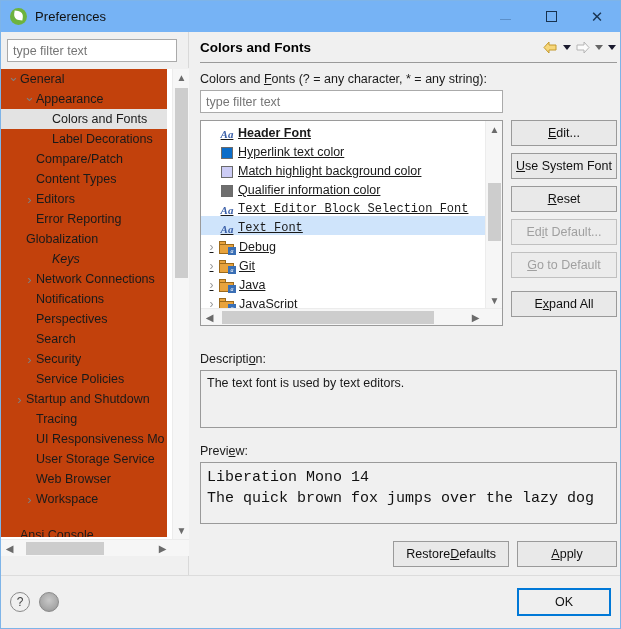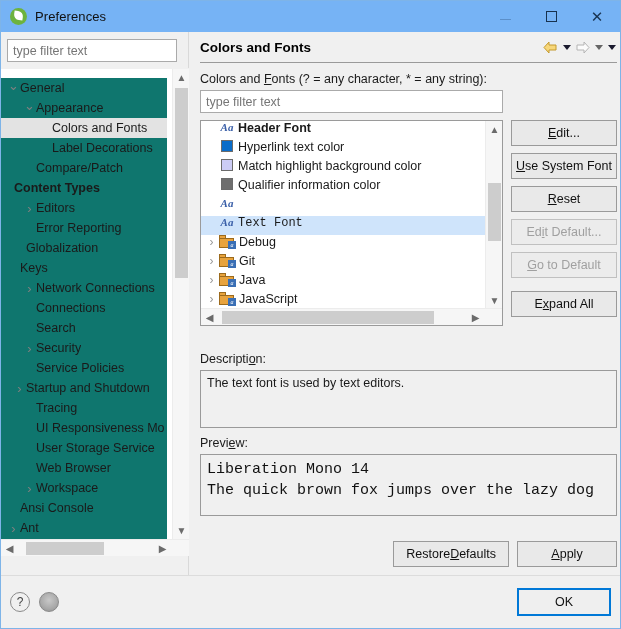--- a/index.html
+++ b/index.html
@@ -92,23 +92,23 @@
   #tree-wrap {
     position: relative;
     width: 188px;
     height: 488px;
     background: #fff;
     border-top: 1px solid #f0f0f0;
     overflow: hidden;
   }
   #tree-scroll-area {
     position: absolute;
-    left: 0; top: 9px;
+    left: 0; top: 0;
     width: 166px; height: 468px;
-    background: #0f766e;
+    background: #c2410c;
     overflow: hidden;
   }
   .tree-row {
     height: 20px;
     display: flex;
     align-items: center;
     white-space: nowrap;
     font-size: 12.5px;
     padding-right: 2px;
   }
@@ -207,24 +207,25 @@
     overflow: hidden;
     flex: none;
   }
   #cf-tree-inner {
     position: absolute; left: 0; top: 0;
     width: 285px; height: 188px;
     overflow: hidden;
   }
   .cf-row {
     height: 19px;
-    display: flex; align-items: flex-start;
+    display: flex; align-items: flex-end;
     white-space: nowrap;
     padding-left: 3px;
     font-size: 12.5px;
+    text-decoration: underline;
   }
   .cf-row.sel-blue { background: #cfe4fb; }
   .cf-tw {
     width: 15px; flex: none; text-align: center;
     color: #9a9a9a; font-size: 12px;
   }
   .aa-icon {
     width: 16px; flex: none;
     font-family: "Liberation Serif", serif;
     font-style: italic;
@@ -291,21 +292,21 @@
   u { text-underline-offset: 1px; }
 
   #desc-label { margin-top: 26px; }
   #desc-box {
     width: 417px; height: 58px;
     border: 1px solid #9a9a9a;
     background: #f0f0f0;
     padding: 5px 6px;
     font-size: 12.5px;
   }
-  #prev-label { margin-top: 8px; }
+  #prev-label { margin-top: 16px; }
   #prev-box {
     width: 417px; height: 62px;
     border: 1px solid #9a9a9a;
     background: #f0f0f0;
     overflow: hidden;
     padding: 4px 0 0 6px;
   }
   #prev-box div {
     font-family: "Liberation Mono", monospace;
     font-size: 15px;
@@ -404,47 +405,51 @@
               <span class="tree-label">Colors and Fonts</span>
             </div>
             <div class="tree-row" style="padding-left: 38px;">
               <span class="tw"></span>
               <span class="tree-label">Label Decorations</span>
             </div>
             <div class="tree-row" style="padding-left: 22px;">
               <span class="tw"></span>
               <span class="tree-label">Compare/Patch</span>
             </div>
-            <div class="tree-row" style=" font-weight: bold;">
+            <div class="tree-row" style="padding-left: 22px;">
               <span class="tw"></span>
               <span class="tree-label">Content Types</span>
             </div>
             <div class="tree-row" style="padding-left: 22px;">
               <span class="tw closed"></span>
               <span class="tree-label">Editors</span>
             </div>
             <div class="tree-row" style="padding-left: 22px;">
               <span class="tw"></span>
               <span class="tree-label">Error Reporting</span>
             </div>
             <div class="tree-row" style="padding-left: 12px;">
               <span class="tw"></span>
               <span class="tree-label">Globalization</span>
             </div>
-            <div class="tree-row" style="padding-left: 6px;">
+            <div class="tree-row" style="padding-left: 38px; font-style: italic;">
               <span class="tw"></span>
               <span class="tree-label">Keys</span>
             </div>
             <div class="tree-row" style="padding-left: 22px;">
               <span class="tw closed"></span>
               <span class="tree-label">Network Connections</span>
             </div>
             <div class="tree-row" style="padding-left: 22px;">
               <span class="tw"></span>
-              <span class="tree-label">Connections</span>
+              <span class="tree-label">Notifications</span>
+            </div>
+            <div class="tree-row" style="padding-left: 22px;">
+              <span class="tw"></span>
+              <span class="tree-label">Perspectives</span>
             </div>
             <div class="tree-row" style="padding-left: 22px;">
               <span class="tw"></span>
               <span class="tree-label">Search</span>
             </div>
             <div class="tree-row" style="padding-left: 22px;">
               <span class="tw closed"></span>
               <span class="tree-label">Security</span>
             </div>
             <div class="tree-row" style="padding-left: 22px;">
@@ -468,21 +473,21 @@
               <span class="tree-label">User Storage Service</span>
             </div>
             <div class="tree-row" style="padding-left: 22px;">
               <span class="tw"></span>
               <span class="tree-label">Web Browser</span>
             </div>
             <div class="tree-row" style="padding-left: 22px;">
               <span class="tw closed"></span>
               <span class="tree-label">Workspace</span>
             </div>
-            <div class="tree-row" style="padding-left: 6px;">
+            <div class="tree-row" style="padding-left: 6px; margin-top: 16px;">
               <span class="tw"></span>
               <span class="tree-label">Ansi Console</span>
             </div>
             <div class="tree-row" style="padding-left: 6px;">
               <span class="tw closed"></span>
               <span class="tree-label">Ant</span>
             </div>
           </div>
         <div class="vscroll" style="height:488px;">
           <div class="arr">▲</div>
@@ -542,20 +547,21 @@
                 <span>Match highlight background color</span>
               </div>
               <div class="cf-row">
                 <span class="cf-tw"></span>
                 <span class="sw" style="background: rgb(110, 110, 110);"></span>
                 <span>Qualifier information color</span>
               </div>
               <div class="cf-row">
                 <span class="cf-tw"></span>
                 <span class="aa-icon">Aa</span>
+                <span class="mono">Text Editor Block Selection Font</span>
               </div>
               <div class="cf-row sel-blue">
                 <span class="cf-tw"></span>
                 <span class="aa-icon">Aa</span>
                 <span class="mono">Text Font</span>
               </div>
               <div class="cf-row">
                 <span class="cf-tw">›</span>
                 <span class="folder-icon">
                   <span class="tab"></span>

